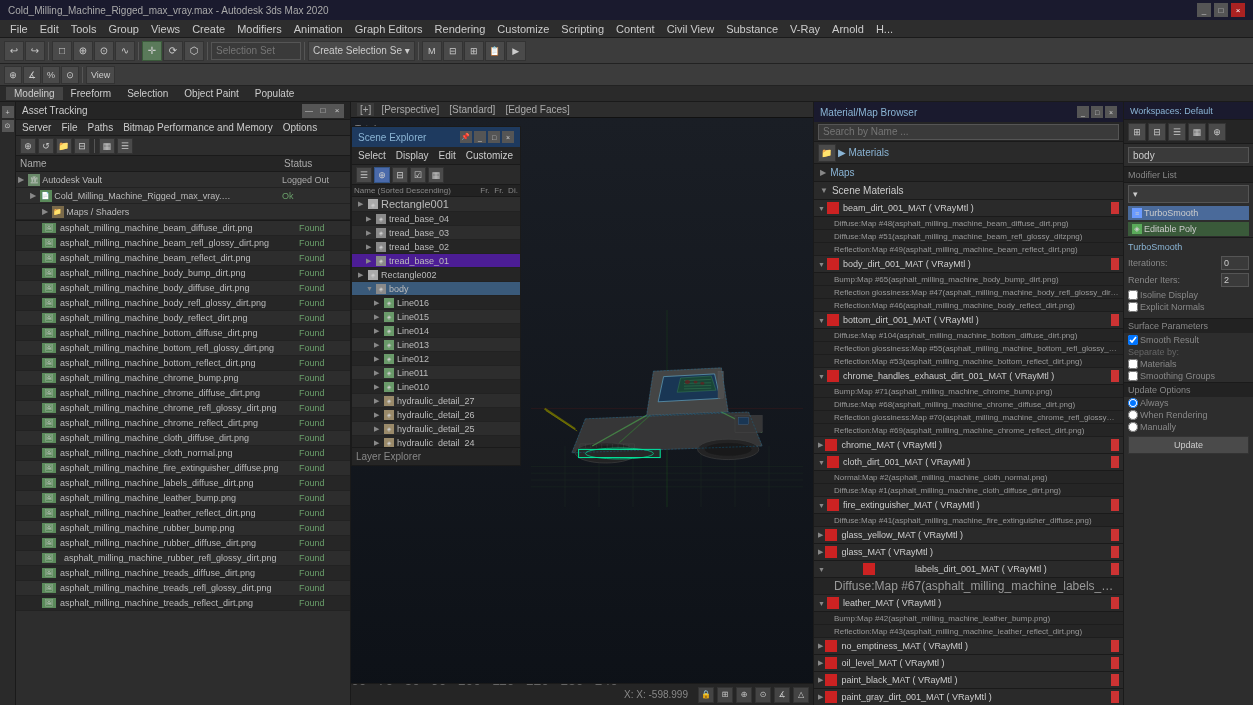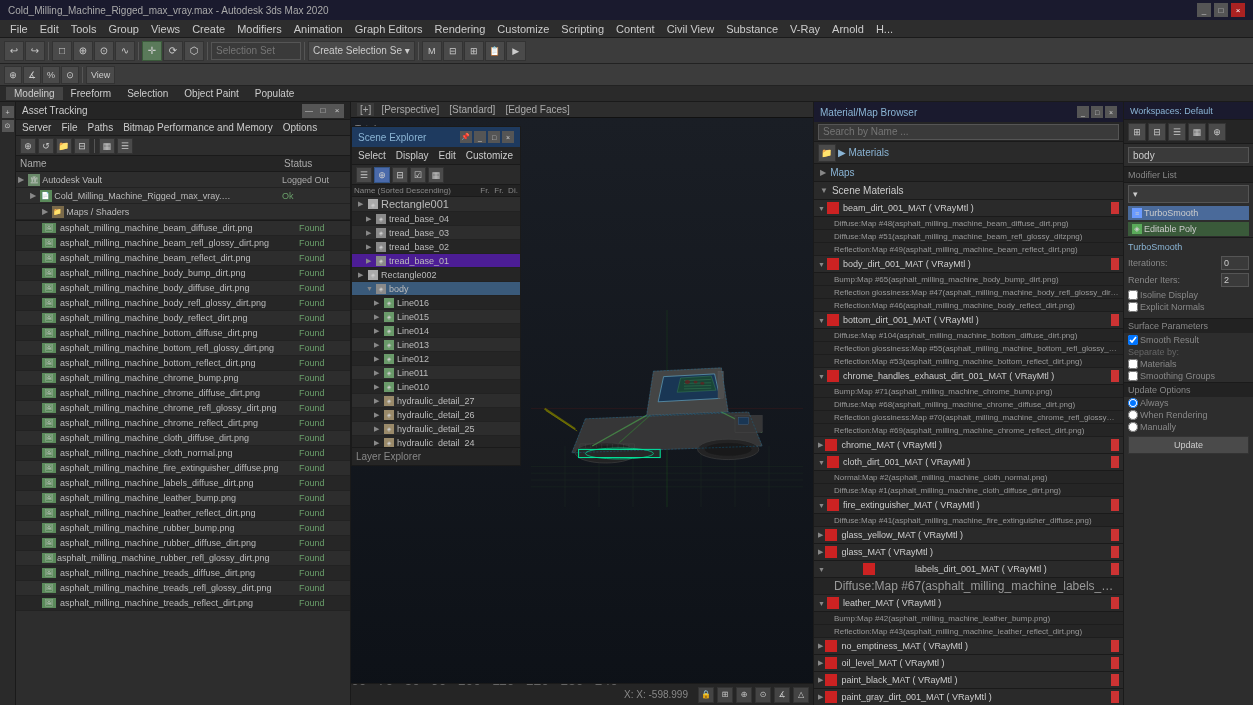--- a/index.html
+++ b/index.html
@@ -253,21 +253,21 @@
     <span style="flex:1;padding:0 4px;font-size:9px;color:#bbb;overflow:hidden;white-space:nowrap;text-overflow:ellipsis;">asphalt_milling_machine_rubber_bump.png</span>
     <span style="width:55px;padding:0 4px;font-size:9px;color:#6a9f6a;">Found</span>
   </div>
             <div style="display: flex; align-items: center; padding: 1px 0px; border-bottom: 1px solid rgb(34, 34, 34); min-height: 15px; background: rgb(38, 38, 38); cursor: pointer;">
     <div style="width:14px;height:10px;background:#5a8a5a;margin-left:26px;display:flex;align-items:center;justify-content:center;font-size:7px;flex-shrink:0;">🖼</div>
     <span style="flex:1;padding:0 4px;font-size:9px;color:#bbb;overflow:hidden;white-space:nowrap;text-overflow:ellipsis;">asphalt_milling_machine_rubber_diffuse_dirt.png</span>
     <span style="width:55px;padding:0 4px;font-size:9px;color:#6a9f6a;">Found</span>
   </div>
             <div style="display: flex; align-items: center; padding: 1px 0px; border-bottom: 1px solid rgb(34, 34, 34); min-height: 15px; background: rgb(45, 45, 45); cursor: pointer;">
     <div style="width:14px;height:10px;background:#5a8a5a;margin-left:26px;display:flex;align-items:center;justify-content:center;font-size:7px;flex-shrink:0;">🖼</div>
-    <span style="flex:1;padding:0 1px;font-size:9px;color:#bbb;overflow:hidden;white-space:nowrap;text-overflow:ellipsis;">asphalt_milling_machine_rubber_refl_glossy_dirt.png</span>
+    <span style="flex:1;padding:0 8px;font-size:9px;color:#bbb;overflow:hidden;white-space:nowrap;text-overflow:ellipsis;">asphalt_milling_machine_rubber_refl_glossy_dirt.png</span>
     <span style="width:55px;padding:0 4px;font-size:9px;color:#6a9f6a;">Found</span>
   </div>
             <div style="display: flex; align-items: center; padding: 1px 0px; border-bottom: 1px solid rgb(34, 34, 34); min-height: 15px; background: rgb(38, 38, 38); cursor: pointer;">
     <div style="width:14px;height:10px;background:#5a8a5a;margin-left:26px;display:flex;align-items:center;justify-content:center;font-size:7px;flex-shrink:0;">🖼</div>
     <span style="flex:1;padding:0 4px;font-size:9px;color:#bbb;overflow:hidden;white-space:nowrap;text-overflow:ellipsis;">asphalt_milling_machine_treads_diffuse_dirt.png</span>
     <span style="width:55px;padding:0 4px;font-size:9px;color:#6a9f6a;">Found</span>
   </div>
             <div style="display: flex; align-items: center; padding: 1px 0px; border-bottom: 1px solid rgb(34, 34, 34); min-height: 15px; background: rgb(45, 45, 45); cursor: pointer;">
     <div style="width:14px;height:10px;background:#5a8a5a;margin-left:26px;display:flex;align-items:center;justify-content:center;font-size:7px;flex-shrink:0;">🖼</div>
     <span style="flex:1;padding:0 4px;font-size:9px;color:#bbb;overflow:hidden;white-space:nowrap;text-overflow:ellipsis;">asphalt_milling_machine_treads_refl_glossy_dirt.png</span>

